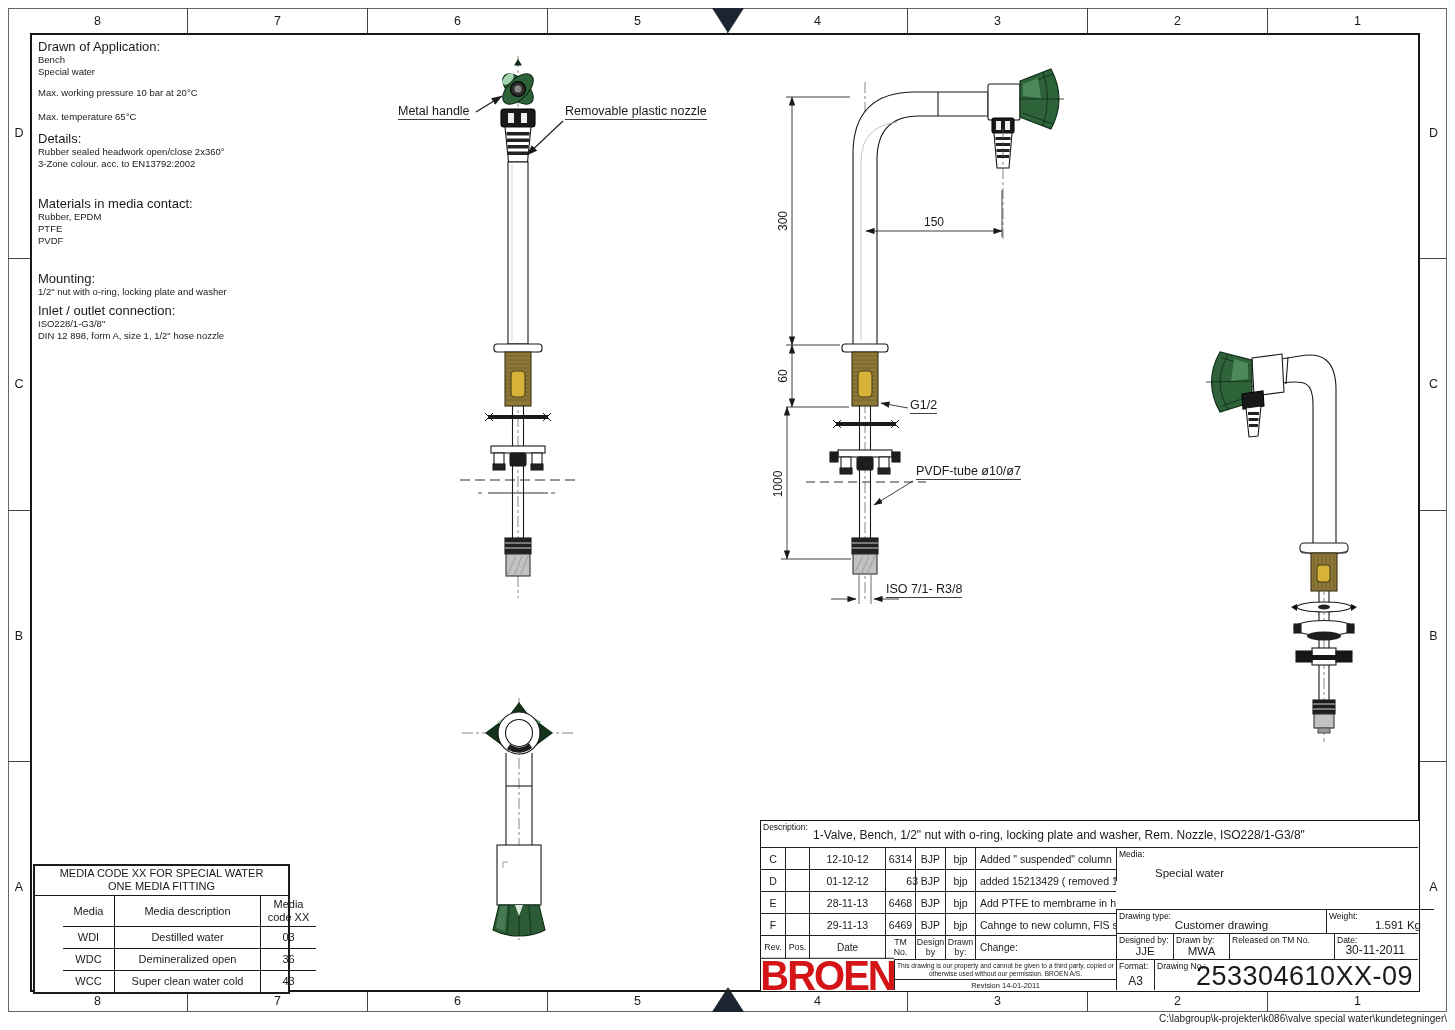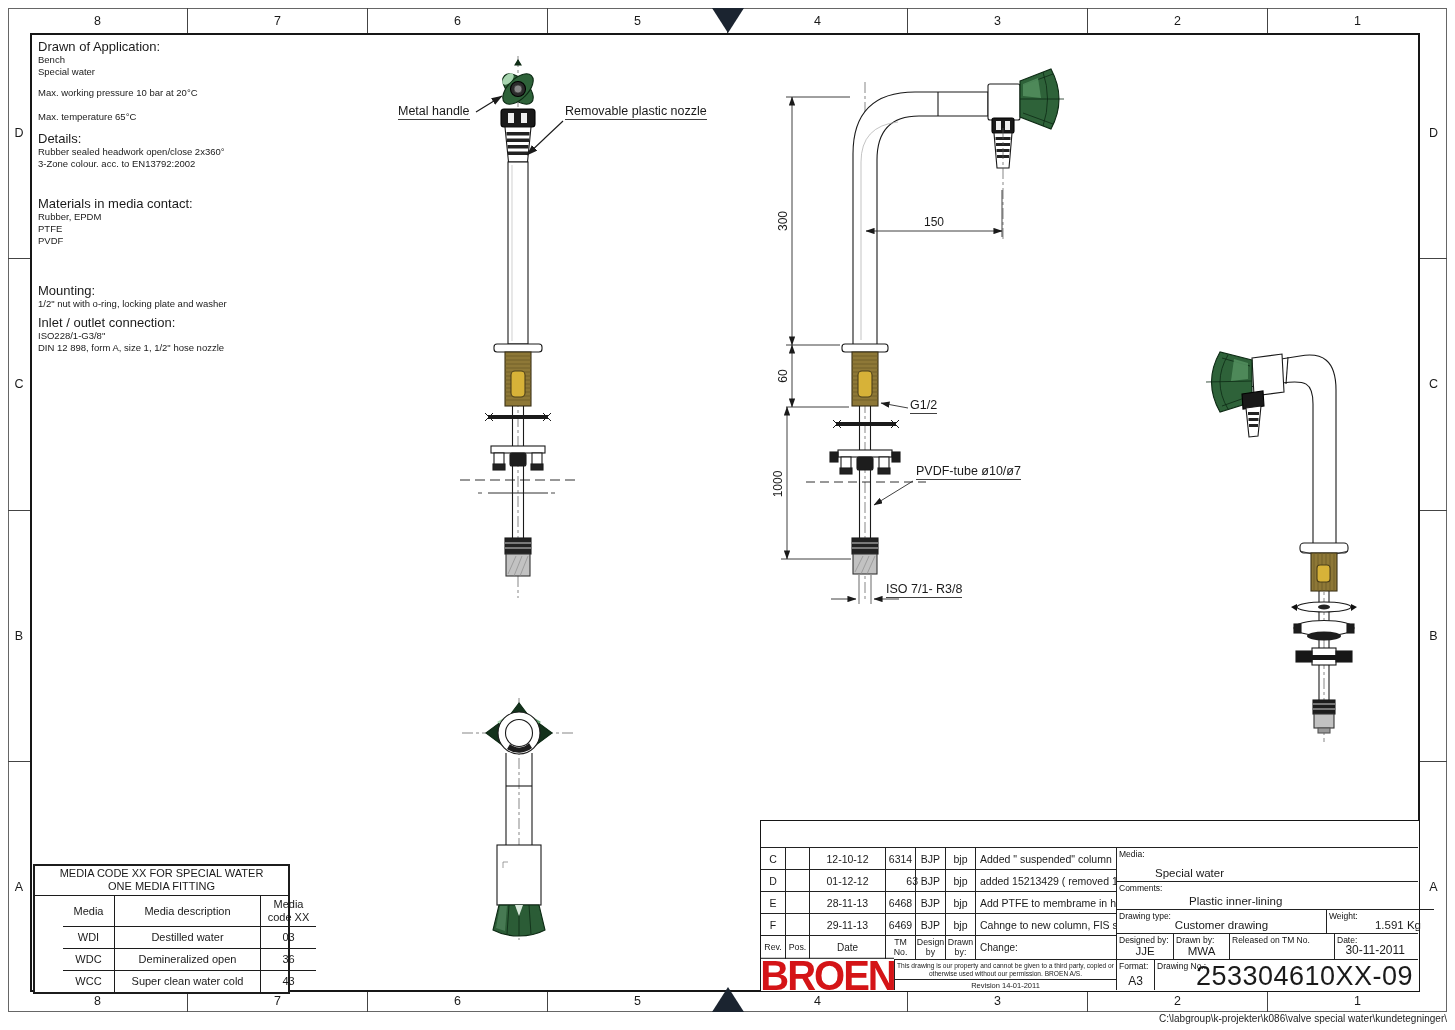--- a/index.html
+++ b/index.html
@@ -20,21 +20,21 @@
        font-size:12.5px;border-bottom:1px solid #444;}
   .band-left .bc:last-child,.band-right .bc:last-child{border-bottom:none;}
   .tri{position:absolute;width:0;height:0;z-index:2;}
   .tri-top{left:712px;top:8px;border-left:16px solid transparent;border-right:16px solid transparent;border-top:25px solid #1b2430;}
   .tri-bottom{left:712px;top:987px;border-left:16px solid transparent;border-right:16px solid transparent;border-bottom:25px solid #1b2430;}
   
   .notes{position:absolute;left:38px;top:37px;width:290px;z-index:3;}
   .nh{font-size:13px;margin-top:2px;}
   .nl{font-size:9.5px;line-height:1.28;}
   .mt8{margin-top:9px}.mt12{margin-top:12px}.mt6{margin-top:7px}
-  .mt24{margin-top:26px}.mt34{margin-top:36px}.mt4{margin-top:4px}
+  .mt24{margin-top:26px}.mt34{margin-top:24px}.mt4{margin-top:4px}
   
   .art{position:absolute;left:0;top:0;z-index:2;}
   
   .anl{position:absolute;z-index:5;font-size:12.5px;white-space:nowrap;}
   .ul{border-bottom:1px solid #404040;padding-bottom:1px;}
   .dimlab{position:absolute;z-index:5;font-size:12px;width:44px;text-align:center;white-space:nowrap;}
   .rot{transform:rotate(-90deg);transform-origin:center;}
   
   .mtable{position:absolute;left:33px;top:864px;width:257px;border:2px solid #1c1c1c;background:#fff;z-index:4;box-sizing:border-box;}
   .mt-title{border-bottom:1.5px solid #1c1c1c;text-align:center;font-size:11px;line-height:1.18;padding:1px 0 2px 0;}
@@ -358,20 +358,24 @@
       <div class="mc r">Demineralized open</div>
       <div class="mc r">36</div>
       <div class="mc r last">WCC</div>
       <div class="mc r last">Super clean water cold</div>
       <div class="mc r last">43</div>
     </div>
   </div>
 
   <div class="tb">
 
+    <div class="c e0 t0" style="left:0;top:0;width:657px;height:26px;">
+      <span class="lbl">Description:</span>
+      <div style="position:absolute;left:52px;top:7px;font-size:12px;white-space:nowrap;">1-Valve, Bench, 1/2" nut with o-ring, locking plate and washer, Rem. Nozzle, ISO228/1-G3/8"</div>
+    </div>
 
     <div class="c e0 rc" style="left:0;top:26px;width:24px;height:22px;">C</div>
     <div class="c rc" style="left:24px;top:26px;width:24px;height:22px;"></div>
     <div class="c rc" style="left:48px;top:26px;width:76px;height:22px;">12-10-12</div>
     <div class="c rc" style="left:124px;top:26px;width:30px;height:22px;">6314</div>
     <div class="c rc" style="left:154px;top:26px;width:30px;height:22px;">BJP</div>
     <div class="c rc" style="left:184px;top:26px;width:30px;height:22px;">bjp</div>
     <div class="c rc rcl" style="left:214px;top:26px;width:141px;height:22px;">Added " suspended" column</div>
 
     <div class="c e0 rc" style="left:0;top:48px;width:24px;height:22px;">D</div>
@@ -410,24 +414,20 @@
     <div class="c hc" style="left:214px;top:114px;width:141px;height:24px;justify-content:flex-start;padding-left:4px;font-size:10px;">Change:</div>
 
     <div class="c e0 logo" style="left:0;top:138px;width:133px;height:31px;">BROEN</div>
     <div class="c note" style="left:133px;top:138px;width:222px;height:20px;">This drawing is our property and cannot be given to a third party, copied or otherwise used without our permission.  BROEN A/S.</div>
     <div class="c note2" style="left:133px;top:158px;width:222px;height:11px;">Revision 14-01-2011</div>
 
     <div class="c" style="left:355px;top:26px;width:302px;height:34px;">
       <span class="lbl">Media:</span>
       <div class="val" style="text-align:left;padding-left:38px;">Special water</div>
     </div>
-    <div class="c" style="left:355px;top:60px;width:302px;height:28px;">
-      <span class="lbl">Comments:</span>
-      <div class="val" style="text-align:left;padding-left:72px;">Plastic inner-lining</div>
-    </div>
     <div class="c" style="left:355px;top:88px;width:210px;height:24px;">
       <span class="lbl">Drawing type:</span>
       <div class="val">Customer drawing</div>
     </div>
     <div class="c" style="left:565px;top:88px;width:108px;height:24px;">
       <span class="lbl">Weight:</span>
       <div class="val vright">1.591 Kg</div>
     </div>
 
     <div class="c" style="left:355px;top:112px;width:57px;height:26px;">

